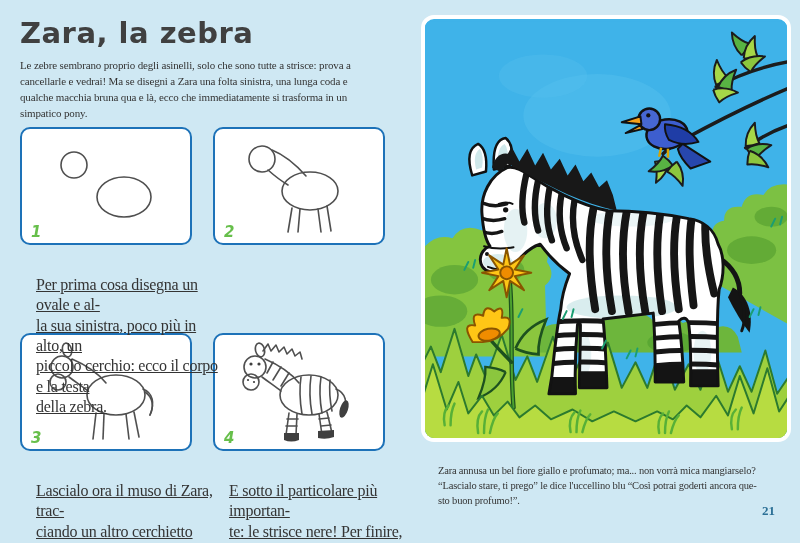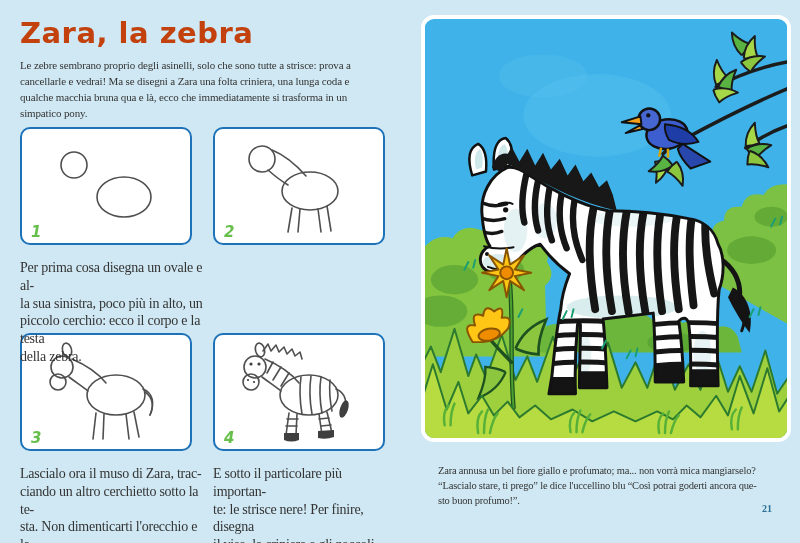--- a/index.html
+++ b/index.html
@@ -9,21 +9,21 @@
     font-family:"Liberation Serif", serif;
     color:#343434;
     position:relative;
     overflow:hidden;
   }
   .page{position:absolute;inset:0;}
   .title{
     position:absolute;left:20px;top:16px;margin:0;
     font-family:"DejaVu Sans", sans-serif;
     font-weight:700;font-size:29px;letter-spacing:.5px;
-    color:#c2410c;
+    color:#404040;
   }
   .prewrap{white-space:pre-line;}
   .intro{
     position:absolute;left:20px;top:58px;width:398px;margin:0;
     font-size:11px;line-height:1.45;letter-spacing:-0.15px;
   }
   .stepbox{
     position:absolute;width:172px;height:118px;
     background:#ffffff;border:2px solid #1d72b8;border-radius:10px;
     box-sizing:border-box;
@@ -32,53 +32,53 @@
   .b1{left:20px;top:127px;}
   .b2{left:213px;top:127px;}
   .b3{left:20px;top:333px;}
   .b4{left:213px;top:333px;}
   .stepnum{
     position:absolute;left:9px;bottom:2px;
     font-family:"DejaVu Sans", sans-serif;font-style:italic;
     font-size:15px;font-weight:700;color:#67bf4b;
   }
   .caption{
-    position:absolute;width:184px;margin:0;
-    font-size:14px;line-height:1.27;letter-spacing:-0.25px;
+    position:absolute;width:184px;margin:16px;
+    font-size:16px;line-height:1.27;letter-spacing:-0.25px;text-decoration:underline;
   }
   .c1{left:20px;top:259px;}
   .c2{left:213px;top:259px;}
   .c3{left:20px;top:465px;}
   .c4{left:213px;top:465px;}
   .illus{
     position:absolute;left:421px;top:15px;width:362px;height:419px;
     border:4px solid #ffffff;border-radius:13px;overflow:hidden;
     background:#3fb3e9;
   }
   .illus svg{display:block;}
   .ill-caption{
     position:absolute;left:422px;top:448px;width:372px;margin:16px;
     font-size:10.5px;line-height:1.42;letter-spacing:-0.2px;
   }
   .pagenum{
     position:absolute;left:762px;top:503px;
-    font-size:10px;font-weight:700;color:#2c7096;
+    font-size:13px;font-weight:700;color:#2c7096;
   }
   .sk{stroke:#4f4f4f;stroke-width:1.6;fill:none;stroke-linecap:round;stroke-linejoin:round;}
   .skf{fill:#3f3f3f;stroke:none;}
 </style>
 </head>
 <body>
 
 <div class="page">
 
   <h1 class="title">Zara, la zebra</h1>
 
   <p class="intro prewrap">Le zebre sembrano proprio degli asinelli, solo che sono tutte a strisce: prova a
-cancellarle e vedrai! Ma se disegni a Zara una folta criniera, una lunga coda e
+cancellarle e vedrai! Ma se disegni a Zara una folta sinistra, una lunga coda e
 qualche macchia bruna qua e là, ecco che immediatamente si trasforma in un
 simpatico pony.</p>
 
   <div class="stepbox b1">
     <svg width="168" height="114" viewBox="0 0 168 114">
       <circle class="sk" cx="52" cy="36" r="13"></circle>
       <ellipse class="sk" cx="102" cy="68" rx="27" ry="20"></ellipse>
     </svg>
     <span class="stepnum">1</span>
   </div>

